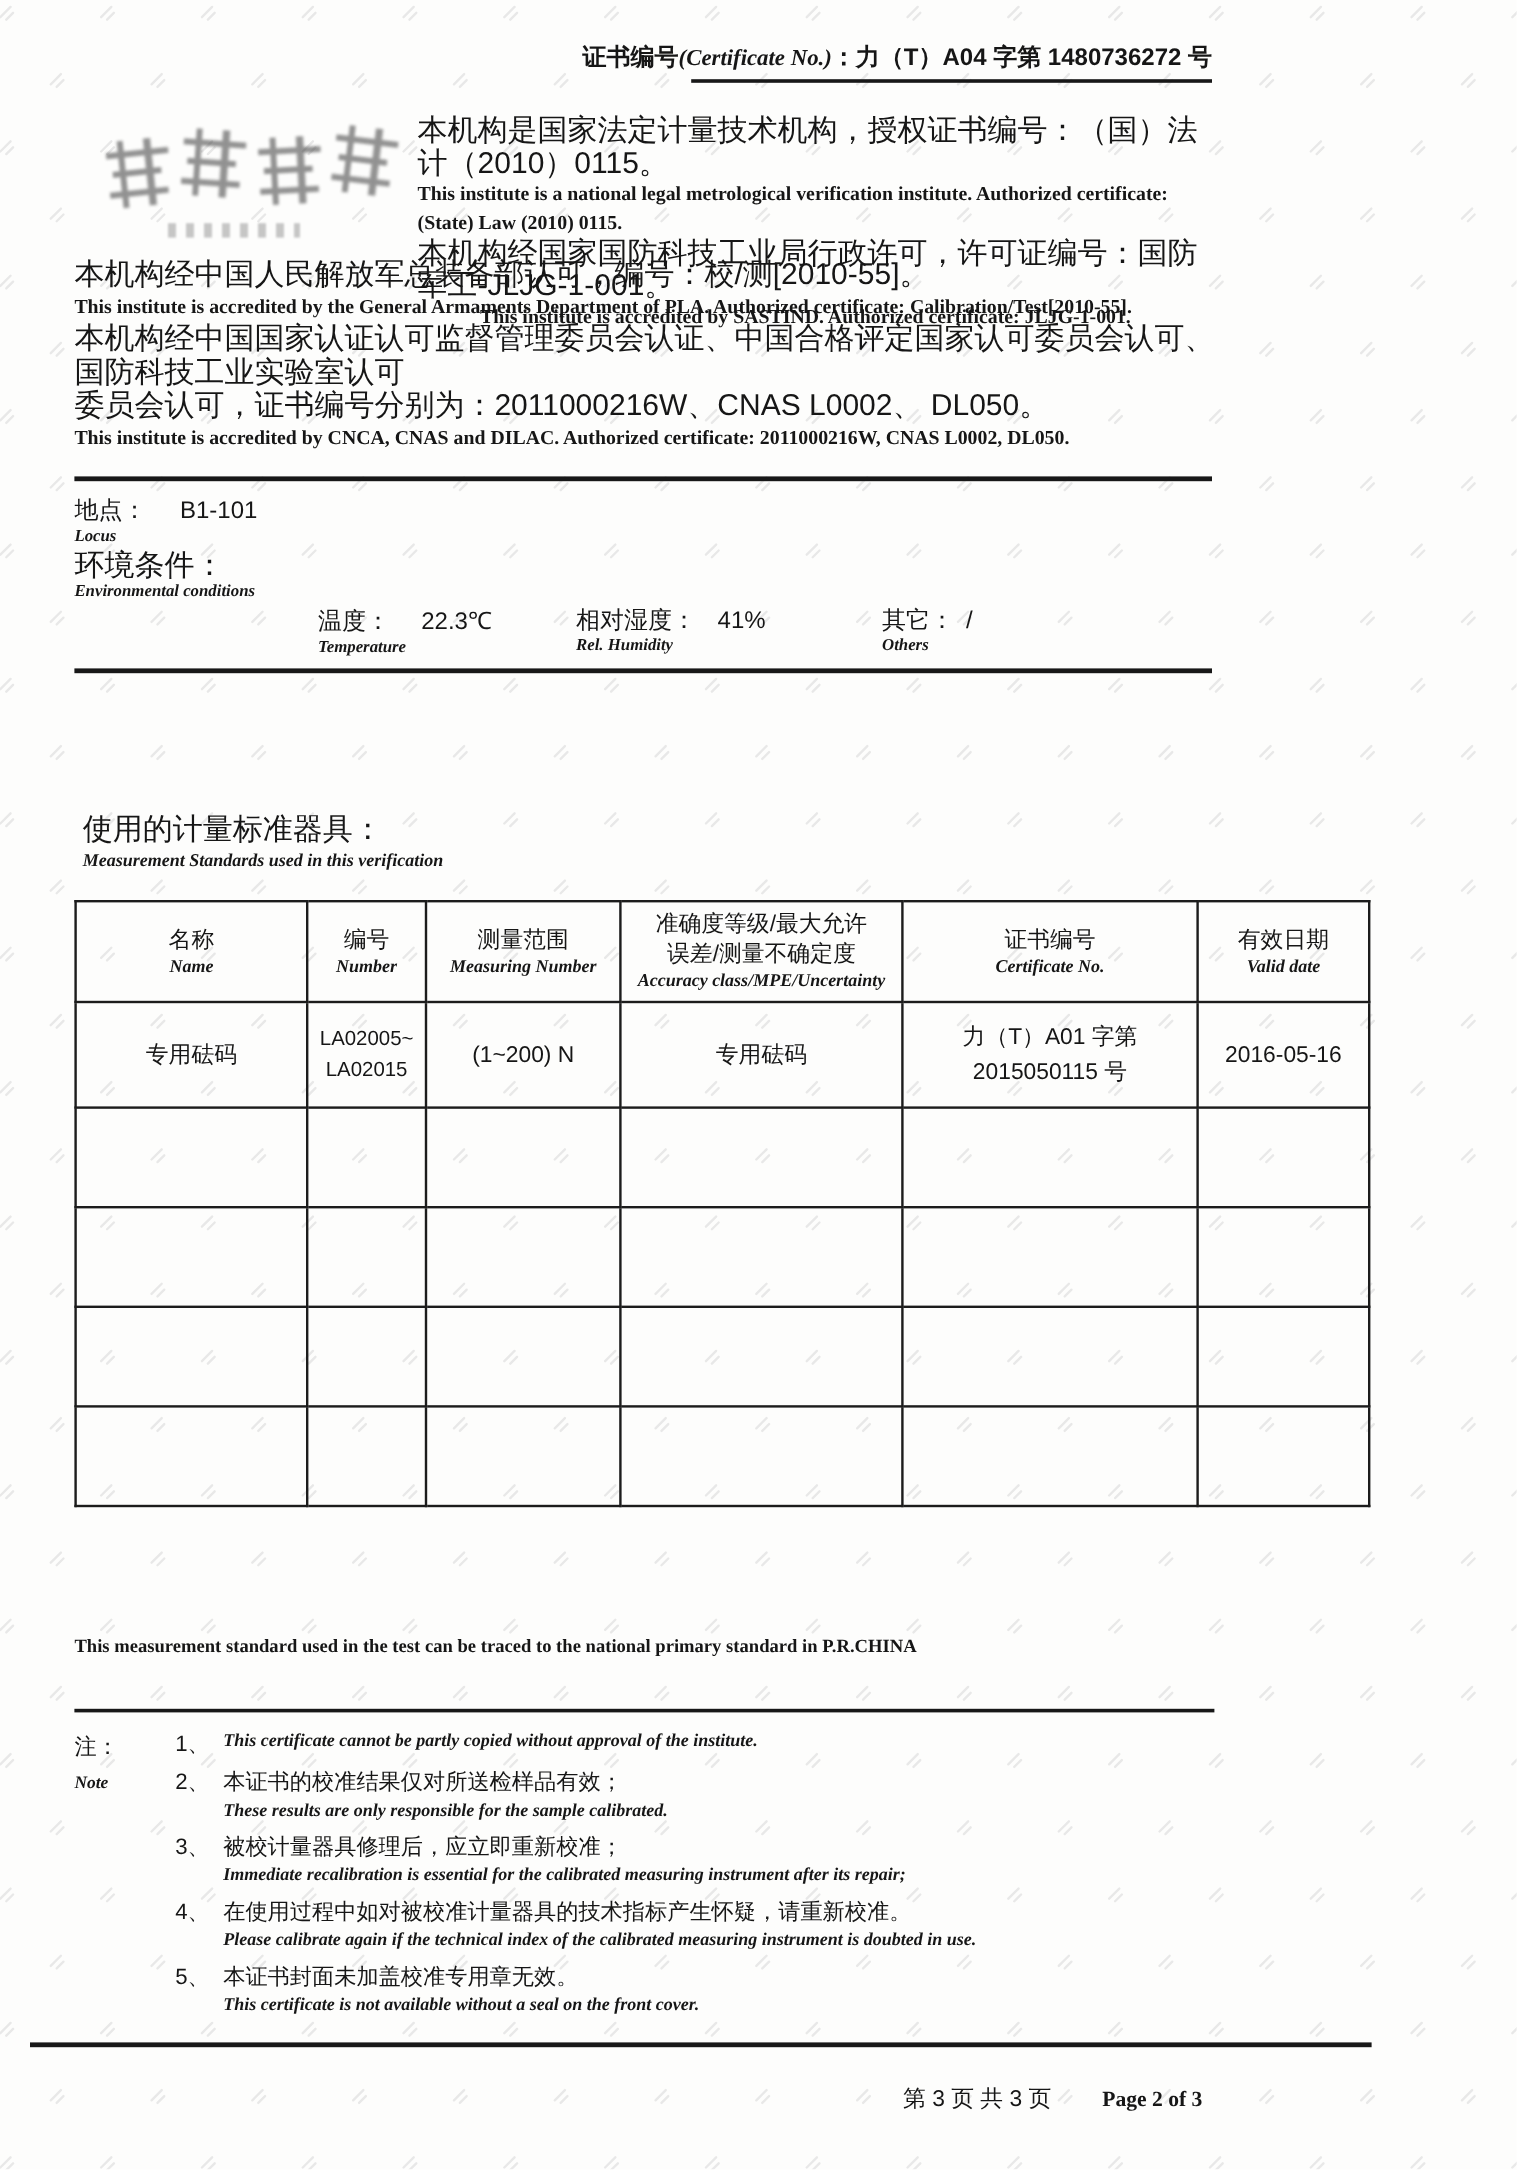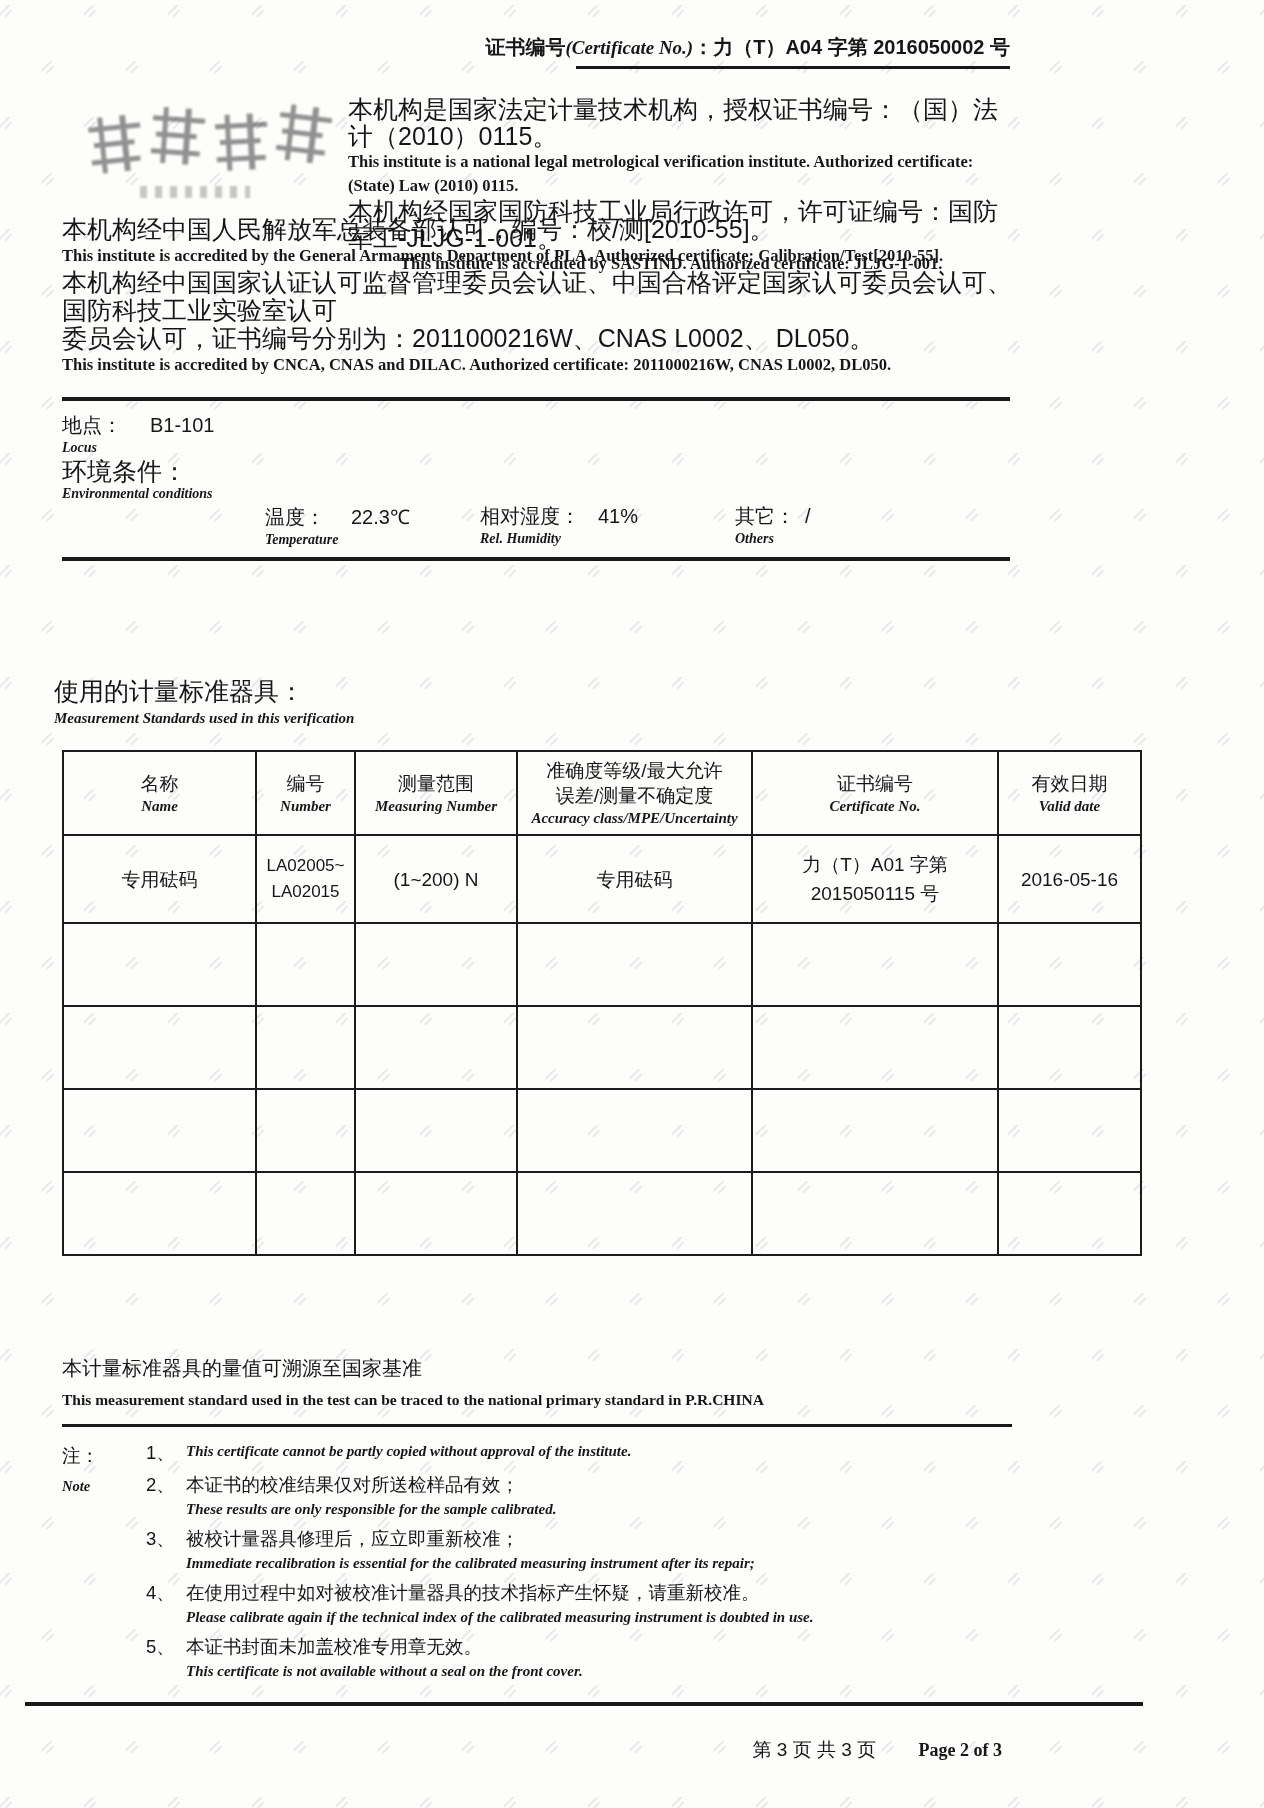--- a/index.html
+++ b/index.html
@@ -71,21 +71,21 @@
   .env-temp { width:215px; }
   .env-hum  { width:255px; }
   .env-hum .line .val { margin-left:18px; }
   .env-oth .line .val { margin-left:10px; }
 
   .reference { position:absolute; left:62px; top:574px; }
   .reference .line { font-size:19.5px; white-space:nowrap; }
   .reference .val { margin-left:20px; }
   .reference .small-en { margin-top:6px; font-size:14.5px; }
 
-  .standards-title { position:absolute; left:54px; top:678px; }
+  .standards-title { position:absolute; left:69px; top:678px; }
   .standards-title .small-en { font-size:15px; margin-top:4px; }
 
   
   .std-table { position:absolute; left:62px; top:750px; width:1078px;
     border-collapse:collapse; table-layout:fixed; }
   .std-table th, .std-table td { border:2px solid #1c1c1c; text-align:center; vertical-align:middle; }
   .std-table th { font-weight:normal; height:84px; padding:4px 2px; }
   .th-zh { font-size:19px; line-height:25px; }
   .th-en { font-family:"Liberation Serif", serif; font-style:italic; font-weight:bold; font-size:15px; line-height:20px; }
   .std-table td { font-size:19px; line-height:29px; padding:4px 4px; }
@@ -628,21 +628,21 @@
       <div class="wm-mark" style="left: 924px; top: 1800px;"></div>
       <div class="wm-mark" style="left: 1008px; top: 1800px;"></div>
       <div class="wm-mark" style="left: 1092px; top: 1800px;"></div>
       <div class="wm-mark" style="left: 1176px; top: 1800px;"></div>
       <div class="wm-mark" style="left: 1260px; top: 1800px;"></div>
     </div>
 
   <div class="content">
 
     <div class="cert-header">
-      <span>证书编号</span><span class="en">(Certificate No.)</span><span>：力（T）A04 字第 2016050002 号</span>
+      <span>证书编号</span><span class="en">(Certificate No.)</span><span>：力（T）A04 字第 1480736272 号</span>
     </div>
     <div class="header-rule"></div>
 
     <div class="seal">
       <div class="seal-char c1"></div>
       <div class="seal-char c2"></div>
       <div class="seal-char c3"></div>
       <div class="seal-char c4"></div>
       <div class="seal-sub"></div>
     </div>
@@ -782,21 +782,20 @@
         <td></td>
         <td></td>
         <td></td>
         <td></td>
         <td></td>
       </tr>
     </tbody>
       </table>
 
     <div class="traceability">
-      <div class="zh">本计量标准器具的量值可溯源至国家基准</div>
       <div class="en">This measurement standard used in the test can be traced to the national primary standard in P.R.CHINA</div>
     </div>
 
     <div class="rule rule3"></div>
 
     <div class="notes">
       <div class="note-label">
         <div class="zh">注：</div>
         <div class="small-en">Note</div>
       </div>

